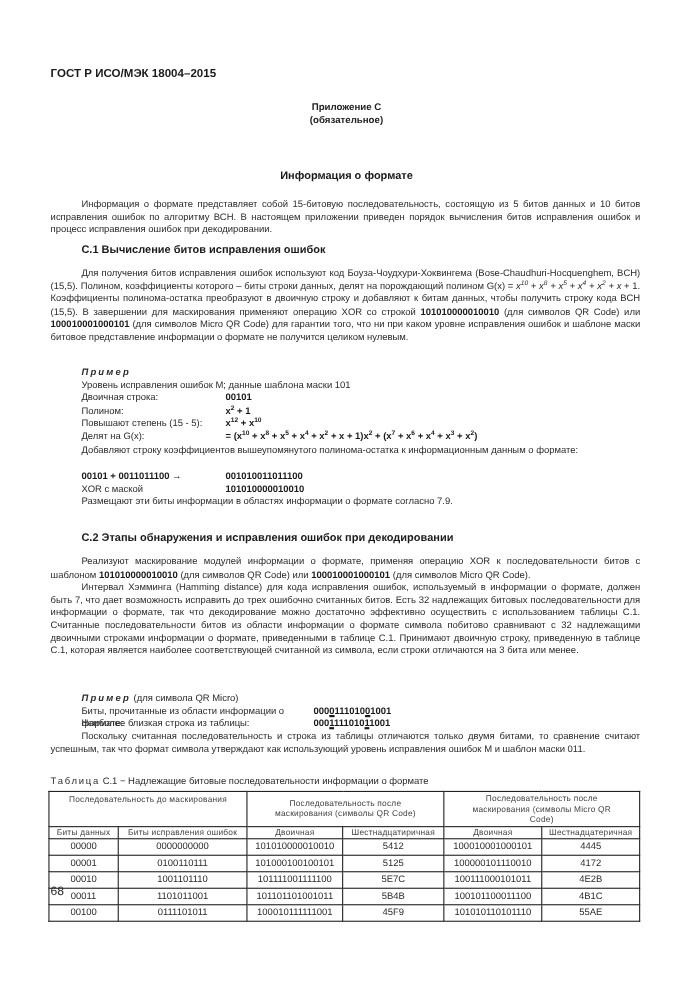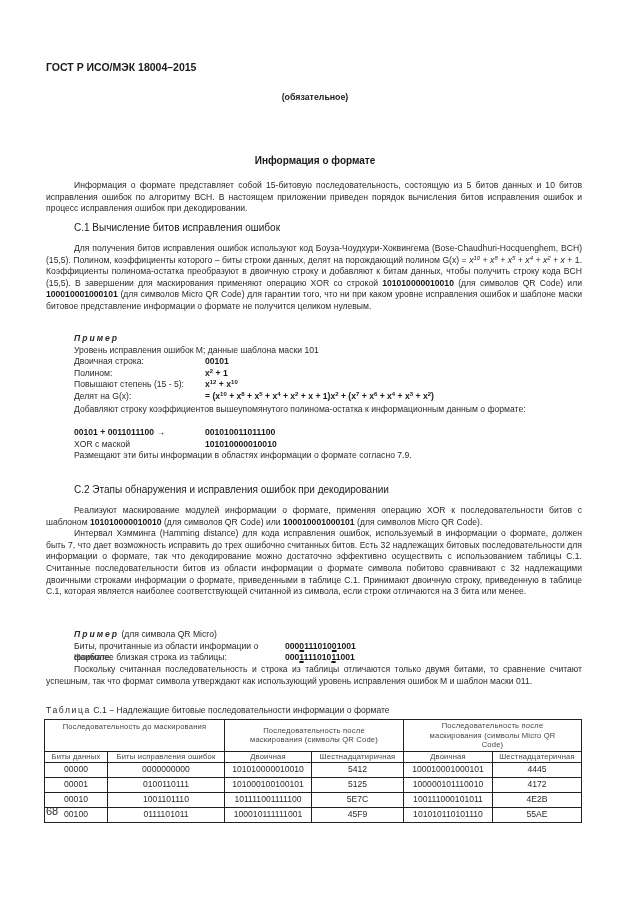--- a/index.html
+++ b/index.html
@@ -8,21 +8,21 @@
     font-family: "Liberation Sans", sans-serif; color: #2a2a2a;
     font-size: 8.6px; line-height: 11.6px;
   }
   .abs { position: absolute; }
   .doc-code { left: 46px; top: 62px; font-weight: bold; font-size: 10.5px; color: #1a1a1a; }
   .annex { left: 0; width: 630px; text-align: center; top: 92px; font-weight: bold; font-size: 8.8px; line-height: 11.5px; color: #222; }
   .section-title { left: 0; width: 630px; text-align: center; top: 155px; font-weight: bold; font-size: 10px; color: #1a1a1a; }
   .para { left: 46px; width: 536px; text-align: justify; }
   p { margin: 0; }
   .indent { text-indent: 28px; }
-  .h2 { left: 74px; font-weight: normal; font-size: 10px; color: #1a1a1a; }
+  .h2 { left: 74px; font-weight: bold; font-size: 10px; color: #1a1a1a; }
   .example-label { font-weight: bold; font-style: italic; letter-spacing: 2px; }
   .b { font-weight: bold; color: #1a1a1a; }
   sup { font-size: 6px; line-height: 0; vertical-align: 3.5px; }
   .ex-block { left: 74px; width: 508px; }
   .ex-row { display: flex; height: 11.6px; }
   .ex-key { width: 131px; }
   .ex-key2 { width: 211px; }
   .u { text-decoration: underline; text-decoration-thickness: 2px; text-underline-offset: 1px; }
   .caption { left: 46px; top: 705px; font-size: 8.6px; }
   .spaced { letter-spacing: 1.6px; }
@@ -36,20 +36,21 @@
   table.fmt th { font-size: 7.6px; line-height: 9.6px; letter-spacing: 0.2px; color: #444; }
   table.fmt td { height: 14px; font-size: 8.6px; }
   .page-num { left: 46px; top: 806px; font-size: 11px; }
 </style>
 </head>
 <body>
 
 <div class="abs doc-code">ГОСТ Р ИСО/МЭК 18004–2015</div>
 
 <div class="abs annex">
+  <div>Приложение С</div>
   <div>(обязательное)</div>
 </div>
 
 <div class="abs section-title">Информация о формате</div>
 
 <div class="abs para" style="top:180px;">
   <p class="indent">Информация о формате представляет собой 15-битовую последовательность, состоящую из 5 битов данных и 10 битов исправления ошибок по алгоритму ВСН. В настоящем приложении приведен порядок вычисления битов исправления ошибок и процесс исправления ошибок при декодировании.</p>
 </div>
 
 <div class="abs h2" style="top:222px;">С.1 Вычисление битов исправления ошибок</div>
@@ -178,20 +179,28 @@
     </tr>
     <tr>
       <td>00010</td>
         <td>1001101110</td>
         <td>101111001111100</td>
         <td>5E7C</td>
         <td>100111000101011</td>
         <td>4E2B</td>
     </tr>
     <tr>
+      <td>00011</td>
+        <td>1101011001</td>
+        <td>101101101001011</td>
+        <td>5B4B</td>
+        <td>100101100011100</td>
+        <td>4B1C</td>
+    </tr>
+    <tr>
       <td>00100</td>
         <td>0111101011</td>
         <td>100010111111001</td>
         <td>45F9</td>
         <td>101010110101110</td>
         <td>55AE</td>
     </tr>
   </tbody>
 </table>
 

